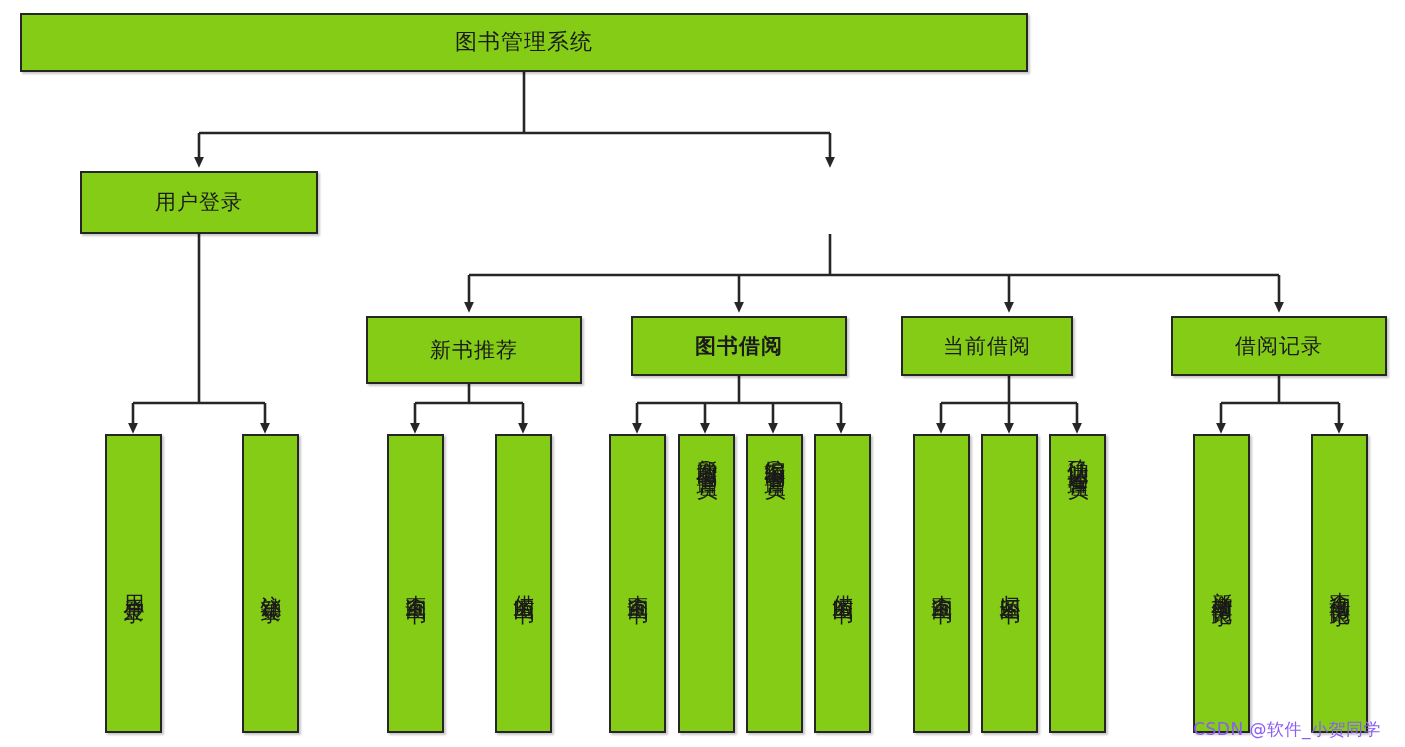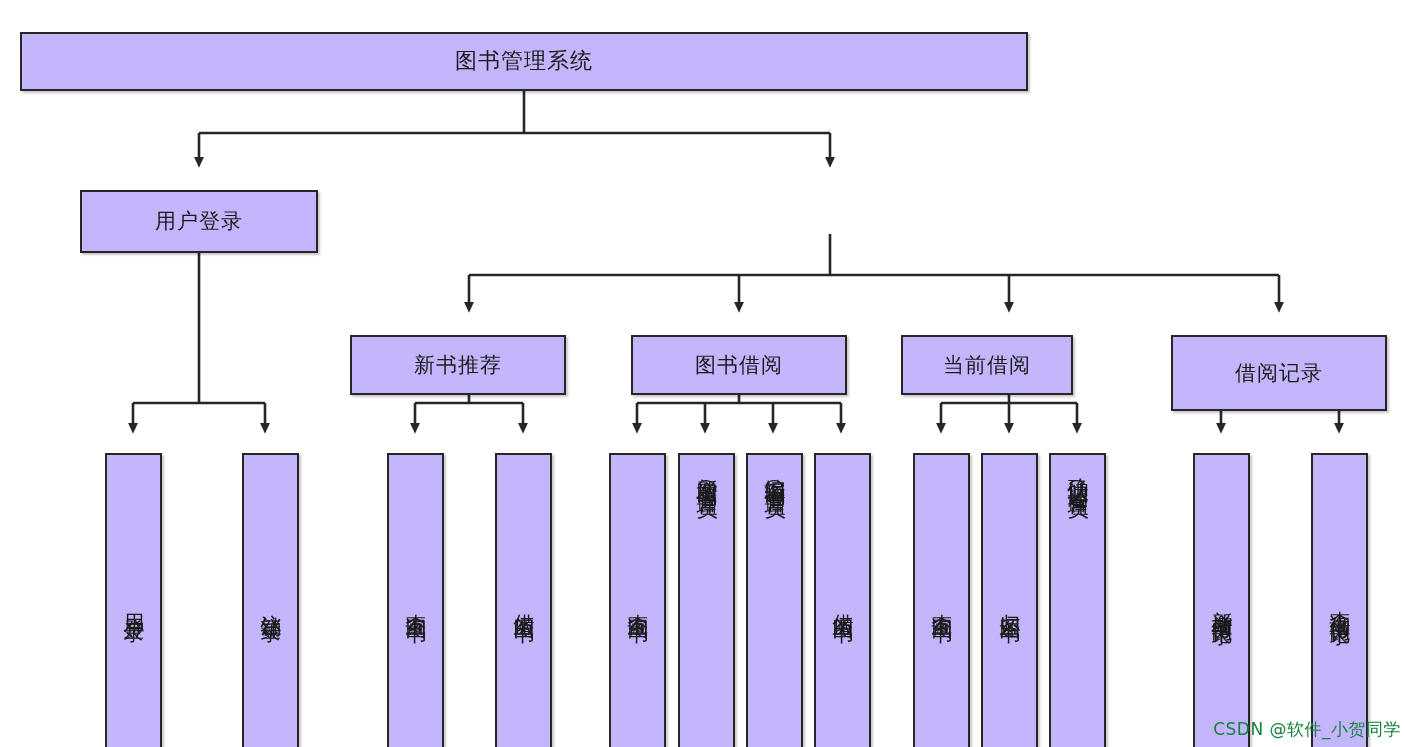--- a/index.html
+++ b/index.html
@@ -22,28 +22,27 @@
     position: absolute;
     left: 0;
     top: 0;
     width: 1405px;
     height: 747px;
     pointer-events: none;
   }
   .node {
     position: absolute;
     box-sizing: border-box;
-    background: #c4b5fd;
+    background: #84cc16;
     border: 2px solid #262626;
     box-shadow: 2px 2px 2px rgba(0,0,0,0.22);
     display: flex;
     align-items: center;
     justify-content: center;
     color: #1a1a1a;
-    margin-top: 19px;
   }
   .node-label {
     display: block;
     text-align: center;
     line-height: 1.28;
     white-space: pre;
   }
   
   .node.horiz .node-label {
     writing-mode: horizontal-tb;
@@ -65,24 +64,24 @@
     font-size: 21px;
     letter-spacing: 3px;
     line-height: 1;
   }
   .node.vert.mid {
     align-items: center;
     padding-top: 0;
   }
   #watermark {
     position: absolute;
-    right: 4px;
+    right: 24px;
     bottom: 6px;
     font-size: 17px;
-    color: #15803d;
+    color: #8b5cf6;
     letter-spacing: 0.5px;
     white-space: nowrap;
     user-select: none;
   }
 </style>
 </head>
 <body>
 
 <div id="diagram-root">
 
@@ -140,30 +139,30 @@
   </svg>
 
   <div class="node horiz root" style="left:20px; top:13px; width:1008px; height:59px;">
     <span class="node-label">图书管理系统</span>
   </div>
 
   <div class="node horiz" style="left:80px; top:171px; width:238px; height:63px;">
     <span class="node-label">用户登录</span>
   </div>
 
-  <div class="node horiz" style="left:350px; top:316px; width:216px; height:60px;align-items:center;">
+  <div class="node horiz" style="left:366px; top:316px; width:216px; height:68px;align-items:center;">
     <span class="node-label">新书推荐</span>
   </div>
-  <div class="node horiz" style="left:631px; top:316px; width:216px; height:60px;">
+  <div class="node horiz" style="left:631px; top:316px; width:216px; height:60px;font-weight:bold;">
     <span class="node-label">图书借阅</span>
   </div>
   <div class="node horiz" style="left:901px; top:316px; width:172px; height:60px;">
     <span class="node-label">当前借阅</span>
   </div>
-  <div class="node horiz" style="left:1171px; top:316px; width:216px; height:76px;">
+  <div class="node horiz" style="left:1171px; top:316px; width:216px; height:60px;">
     <span class="node-label">借阅记录</span>
   </div>
 
   <div class="node vert mid" style="left:105px; top:434px; width:57px; height:299px;">
     <span class="node-label">用户登录</span>
   </div>
   <div class="node vert mid" style="left:242px; top:434px; width:57px; height:299px;">
     <span class="node-label">注销登录</span>
   </div>
 

